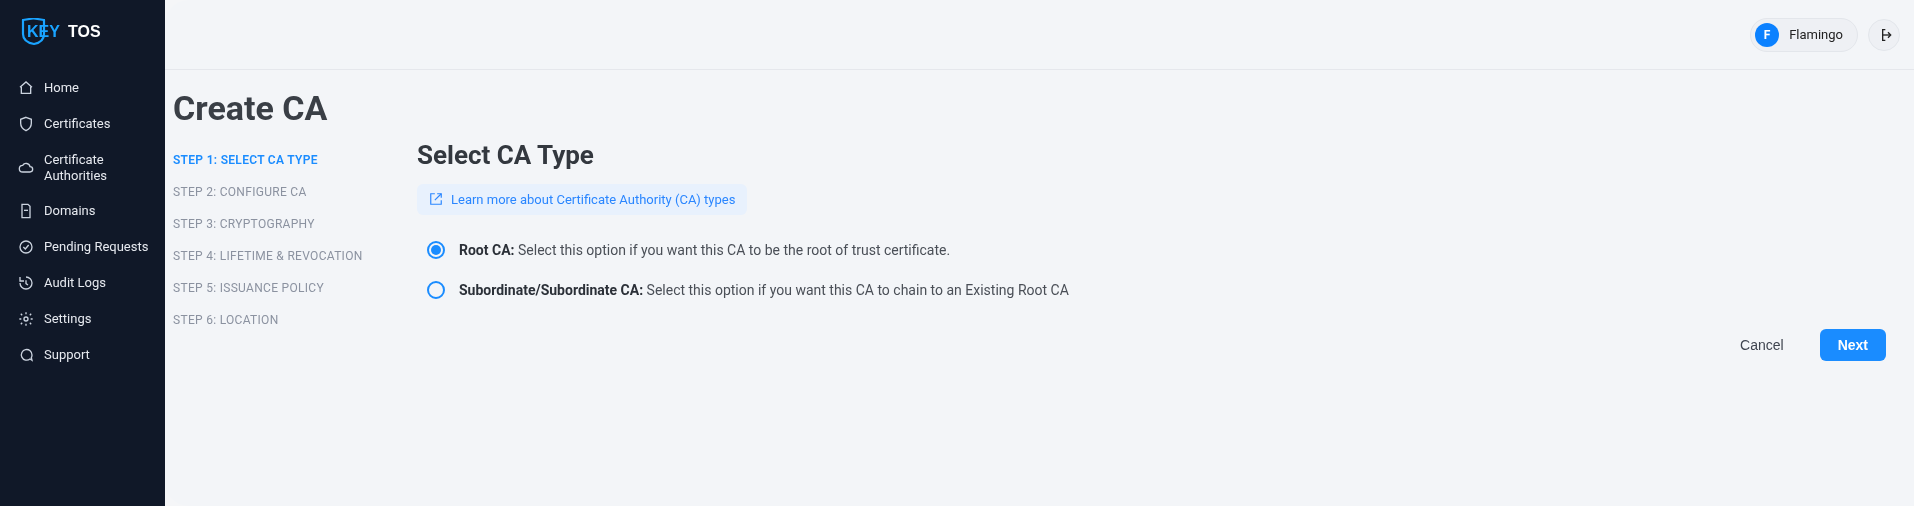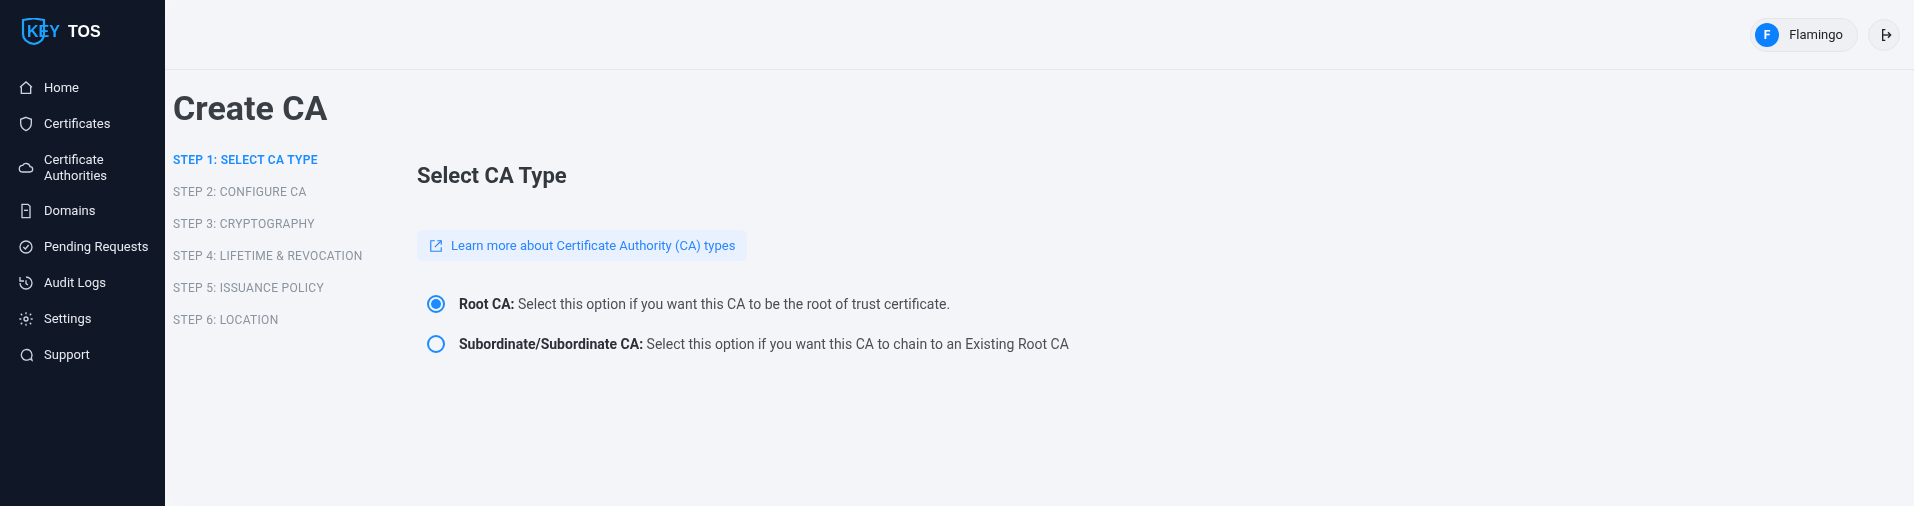--- a/index.html
+++ b/index.html
@@ -118,42 +118,39 @@
     text-transform: uppercase;
     padding: 9px 0;
     cursor: default;
   }
   .step.active { color: #1a8cff; font-weight: 600; }
 
   .panel {
     flex: 1;
   }
   .section-title {
-    font-size: 22px;
+    font-size: 26px;
     font-weight: 700;
     color: #33383f;
     margin-bottom: 14px;
-    margin-top: 23px;
   }
   .info-chip {
     display: inline-flex;
-    align-items: center;
     gap: 8px;
     background: #e8f1fd;
     color: #2a86ff;
     border-radius: 6px;
     padding: 8px 12px;
     font-size: 13px;
     text-decoration: none;
     margin-bottom: 22px;
-    margin-top: 28px;
   }
   .info-chip svg { width: 14px; height: 14px; }
 
-  .options { display: flex; flex-direction: column; gap: 22px; margin-top: 12px; }
+  .options { display: flex; flex-direction: column; gap: 22px; margin-top: 4px; }
   .option {
     display: flex;
     align-items: center;
     gap: 14px;
     padding-left: 10px;
     cursor: pointer;
   }
   .radio {
     width: 18px; height: 18px; border-radius: 50%;
     border: 2px solid #1a8cff;
@@ -316,16 +313,20 @@
 
           <label class="option">
             <span class="radio"></span>
             <span class="option-text">
               <strong>Subordinate/Subordinate CA:</strong>
               <span>Select this option if you want this CA to chain to an Existing Root CA</span>
             </span>
           </label>
         </div>
 
+        <div class="actions">
+          <button class="btn btn-cancel">Cancel</button>
+          <button class="btn btn-primary">Next</button>
+        </div>
       </section>
     </div>
   </div>
 </main>
 
 </body></html>

